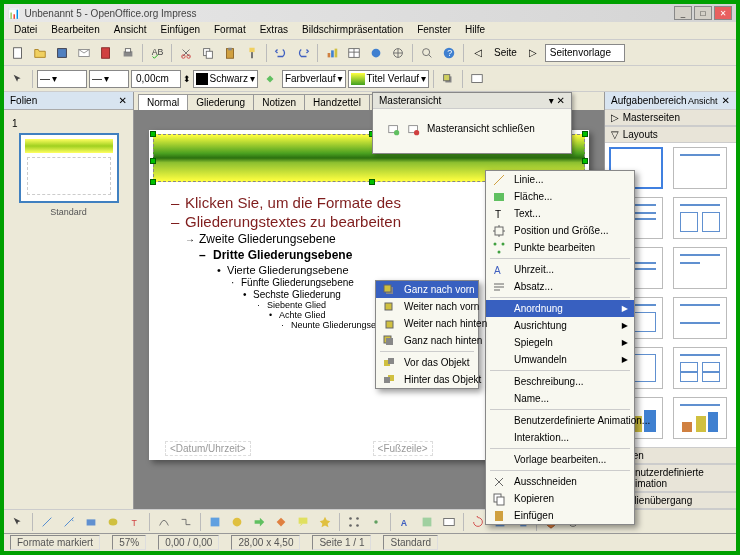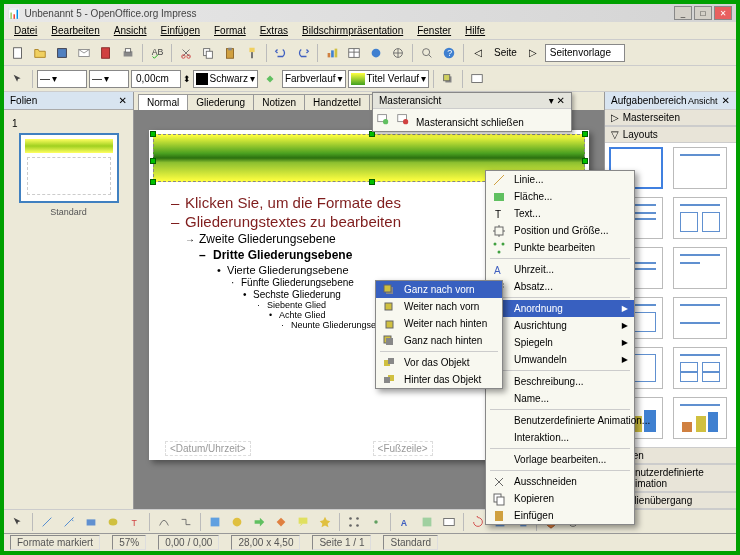--- a/index.html
+++ b/index.html
@@ -4,41 +4,41 @@
 <style>
 * { margin: 0; padding: 0; box-sizing: border-box; font-family: Tahoma, Arial, sans-serif; font-size: 10px; }
 body { background: #00a000; width: 740px; height: 555px; overflow: hidden; }
 .window { background: #ece9d8; border: 2px solid #00a000; width: 736px; height: 551px; margin: 2px; display: flex; flex-direction: column; }
 .titlebar { background: linear-gradient(to right, #e8e8e8, #d4d4d4); height: 18px; display: flex; align-items: center; padding: 0 4px; justify-content: space-between; }
 .titlebar-left { display: flex; align-items: center; gap: 4px; }
 .titlebar-title { font-size: 10px; color: #444; text-align: right; }
 .win-controls { display: flex; gap: 2px; }
 .win-btn { width: 18px; height: 14px; background: #d4d0c8; border: 1px solid #888; display: flex; align-items: center; justify-content: center; font-size: 8px; cursor: pointer; }
 .win-btn.close { background: #e86060; color: white; }
-.menubar { background: #ece9d8; height: 18px; display: flex; align-items: center; padding: 0 4px; gap: 2px; border-bottom: 1px solid #ccc; text-decoration: underline; }
+.menubar { background: #ece9d8; height: 18px; display: flex; align-items: flex-start; padding: 0 4px; gap: 2px; border-bottom: 1px solid #ccc; }
 .menu-item { padding: 2px 6px; cursor: pointer; font-size: 10px; }
 .toolbar { background: #ece9d8; height: 26px; display: flex; align-items: center; padding: 0 4px; gap: 2px; border-bottom: 1px solid #ccc; }
 .toolbar-btn { width: 20px; height: 20px; background: #ece9d8; border: 1px solid transparent; display: flex; align-items: center; justify-content: center; cursor: pointer; }
 .toolbar-sep { width: 1px; height: 18px; background: #bbb; margin: 0 2px; }
 .toolbar-field { height: 18px; background: white; border: 1px solid #888; padding: 0 4px; font-size: 10px; }
 .content-area { flex: 1; display: flex; overflow: hidden; }
 .slides-panel { width: 130px; background: #ece9d8; border-right: 1px solid #999; display: flex; flex-direction: column; }
 .panel-header { background: #d8e4f0; padding: 3px 6px; font-size: 10px; border-bottom: 1px solid #aaa; }
 .slide-thumb-wrap { padding: 8px; display: flex; flex-direction: column; align-items: center; gap: 4px; }
 .slide-thumb { width: 100px; height: 70px; background: white; border: 2px solid #4080c0; position: relative; }
 .slide-thumb-inner { position: absolute; top: 4px; left: 4px; right: 4px; height: 14px; background: linear-gradient(to bottom, #ffff60, #a0d020, #ffff60); }
 .slide-thumb-body { position: absolute; top: 22px; left: 6px; right: 6px; bottom: 6px; border: 1px dashed #ccc; }
 .thumb-label { font-size: 9px; color: #555; }
 .main-edit { flex: 1; display: flex; flex-direction: column; background: #808080; }
 .view-tabs { background: #ece9d8; height: 18px; display: flex; align-items: flex-end; padding: 0 4px; gap: 0; }
 .view-tab { padding: 2px 8px; background: #ece9d8; border: 1px solid #999; border-bottom: none; font-size: 10px; cursor: pointer; margin-right: -1px; }
 .view-tab.active { background: white; }
 .master-popup { position: absolute; top: 92px; left: 372px; background: #f8f8f0; border: 1px solid #888; box-shadow: 2px 2px 4px rgba(0,0,0,0.3); width: 200px; z-index: 5; }
 .master-popup-header { background: #e4e4dc; padding: 2px 6px; font-size: 10px; border-bottom: 1px solid #ccc; display: flex; justify-content: space-between; }
-.master-popup-body { padding: 3px; display: flex; align-items: flex-end; gap: 6px; }
+.master-popup-body { padding: 14px; display: flex; align-items: flex-start; gap: 6px; }
 .slide-canvas { flex: 1; padding: 20px 12px; position: relative; overflow: hidden; }
 .slide { background: white; width: 440px; height: 330px; margin: 0 auto; position: relative; box-shadow: 3px 3px 6px rgba(0,0,0,0.4); }
 .slide-title-box { position: absolute; top: 4px; left: 4px; right: 4px; height: 48px; background: linear-gradient(to bottom, #ffff40 0%, #4aa020 40%, #2b7010 50%, #8dc030 60%, #ffff40 100%); border: 1px dashed #888; }
 .green-handle { position: absolute; width: 6px; height: 6px; background: #00c000; border: 1px solid #006000; }
 .slide-body { position: absolute; top: 58px; left: 16px; right: 16px; bottom: 22px; padding: 6px; }
 .outline-l1 { font-size: 15px; color: #7f1d1d; margin-bottom: 2px; padding-left: 14px; position: relative; }
 .outline-l1::before { content: "–"; position: absolute; left: 0; }
 .outline-l2 { font-size: 12px; padding-left: 28px; position: relative; margin-bottom: 2px; }
 .outline-l2::before { content: "→"; position: absolute; left: 14px; font-size: 10px; top: 1px; }
 .outline-l3 { font-size: 12px; font-weight: bold; padding-left: 42px; position: relative; margin-bottom: 2px; }
@@ -63,21 +63,21 @@
 .layouts-grid { flex: 1; padding: 4px; display: grid; grid-template-columns: 1fr 1fr; gap: 4px; overflow-y: auto; background: white; }
 .layout-item { width: 54px; height: 42px; background: white; border: 1px solid #bbb; cursor: pointer; position: relative; }
 .layout-item.selected { border: 2px solid #4080e0; }
 .layout-line { position: absolute; background: #6090d0; height: 2px; }
 .context-menu { position: absolute; background: #f8f8f0; border: 1px solid #888; box-shadow: 3px 3px 6px rgba(0,0,0,0.4); z-index: 100; }
 .ctx-item { padding: 3px 20px 3px 28px; font-size: 10px; cursor: pointer; position: relative; white-space: nowrap; display: flex; align-items: center; }
 .ctx-item.highlighted { background: #3860c0; color: white; }
 .ctx-sep { height: 1px; background: #ccc; margin: 2px 4px; }
 .ctx-icon { position: absolute; left: 6px; width: 14px; height: 14px; display: flex; align-items: center; justify-content: center; }
 .ctx-arrow { position: absolute; right: 6px; font-size: 8px; }
-.submenu { left: 375px; top: 280px; width: 128px; }
+.submenu { left: 375px; top: 280px; width: 104px; }
 .mainmenu { left: 485px; top: 170px; width: 150px; }
 .statusbar { height: 18px; background: #ece9d8; border-top: 1px solid #999; display: flex; align-items: center; padding: 0 6px; gap: 12px; font-size: 9px; color: #555; }
 .status-cell { border: 1px inset #ddd; padding: 1px 6px; }
 .drawbar { height: 24px; background: #ece9d8; border-top: 1px solid #ccc; display: flex; align-items: center; padding: 0 4px; gap: 2px; }
 svg { width: 14px; height: 14px; }
 .toolbar-dropdown { display: flex; align-items: center; background: white; border: 1px solid #888; height: 18px; padding: 0 2px; gap: 2px; }
 </style>
 </head>
 <body>
 

